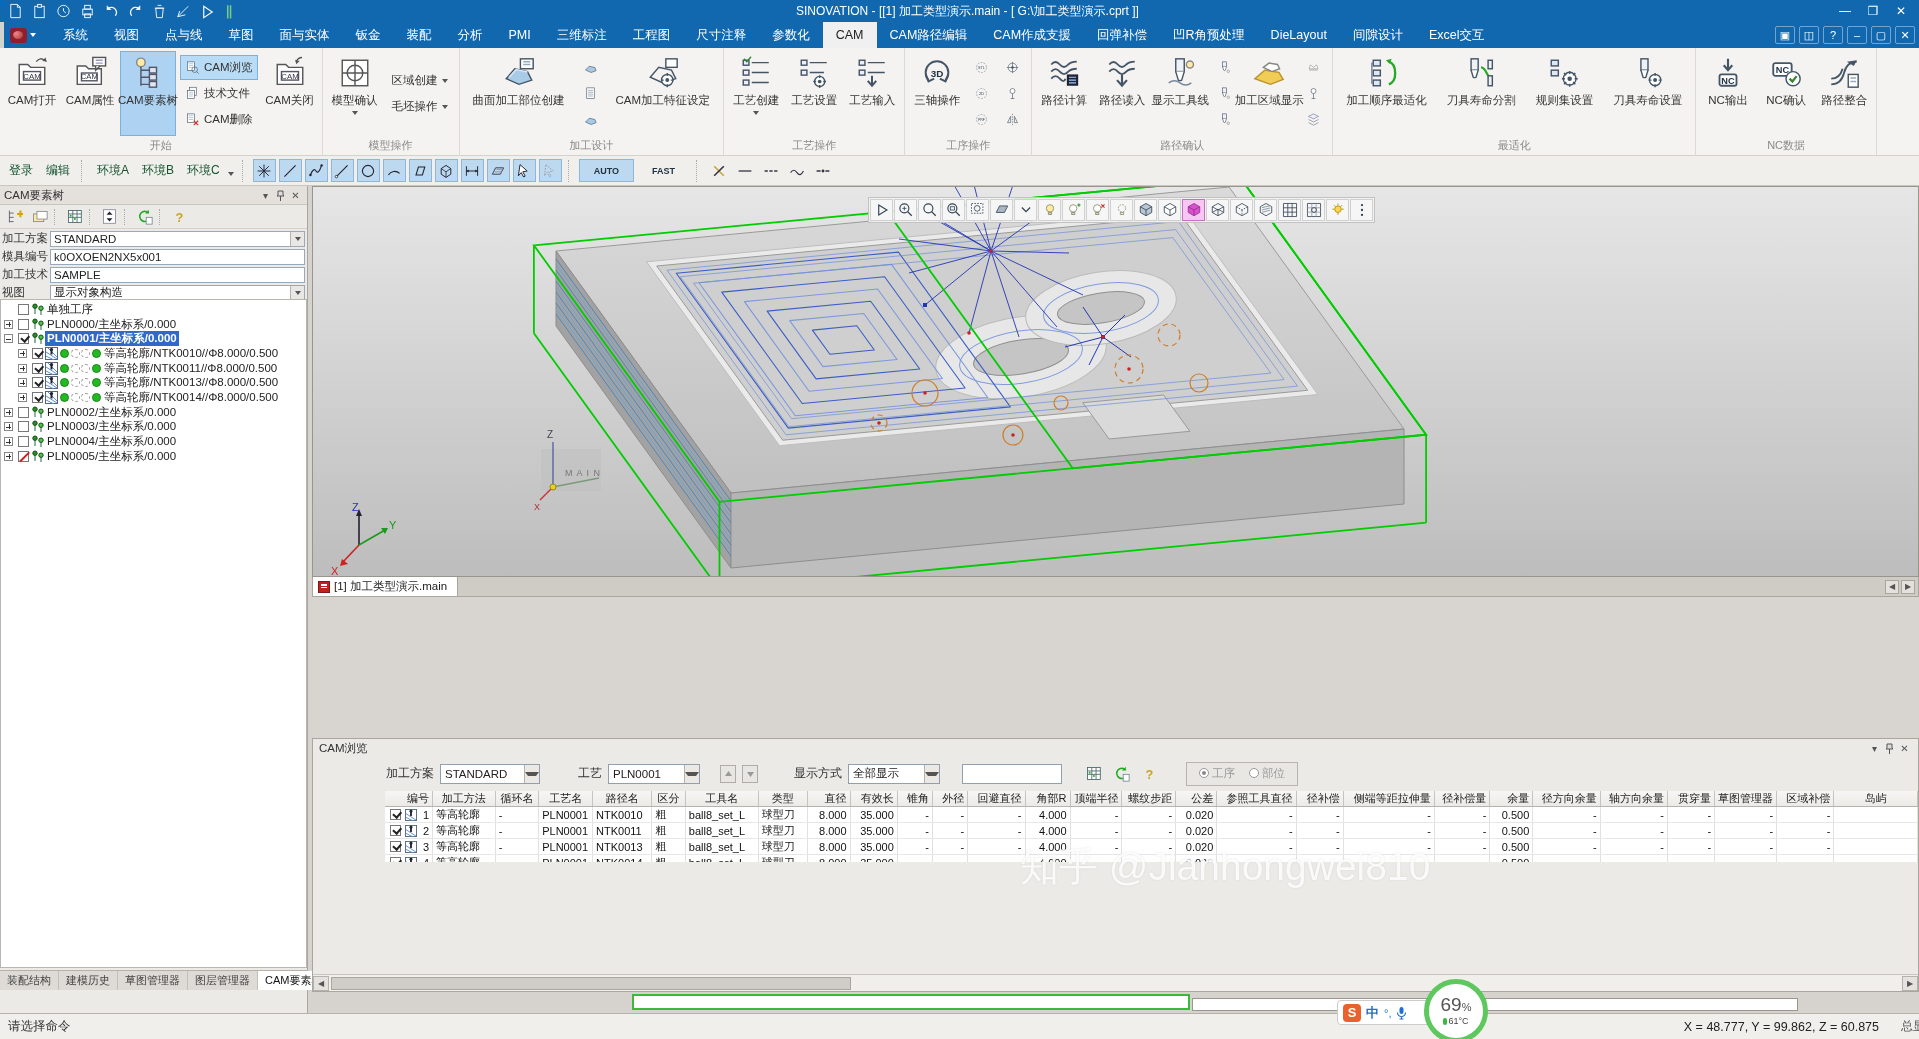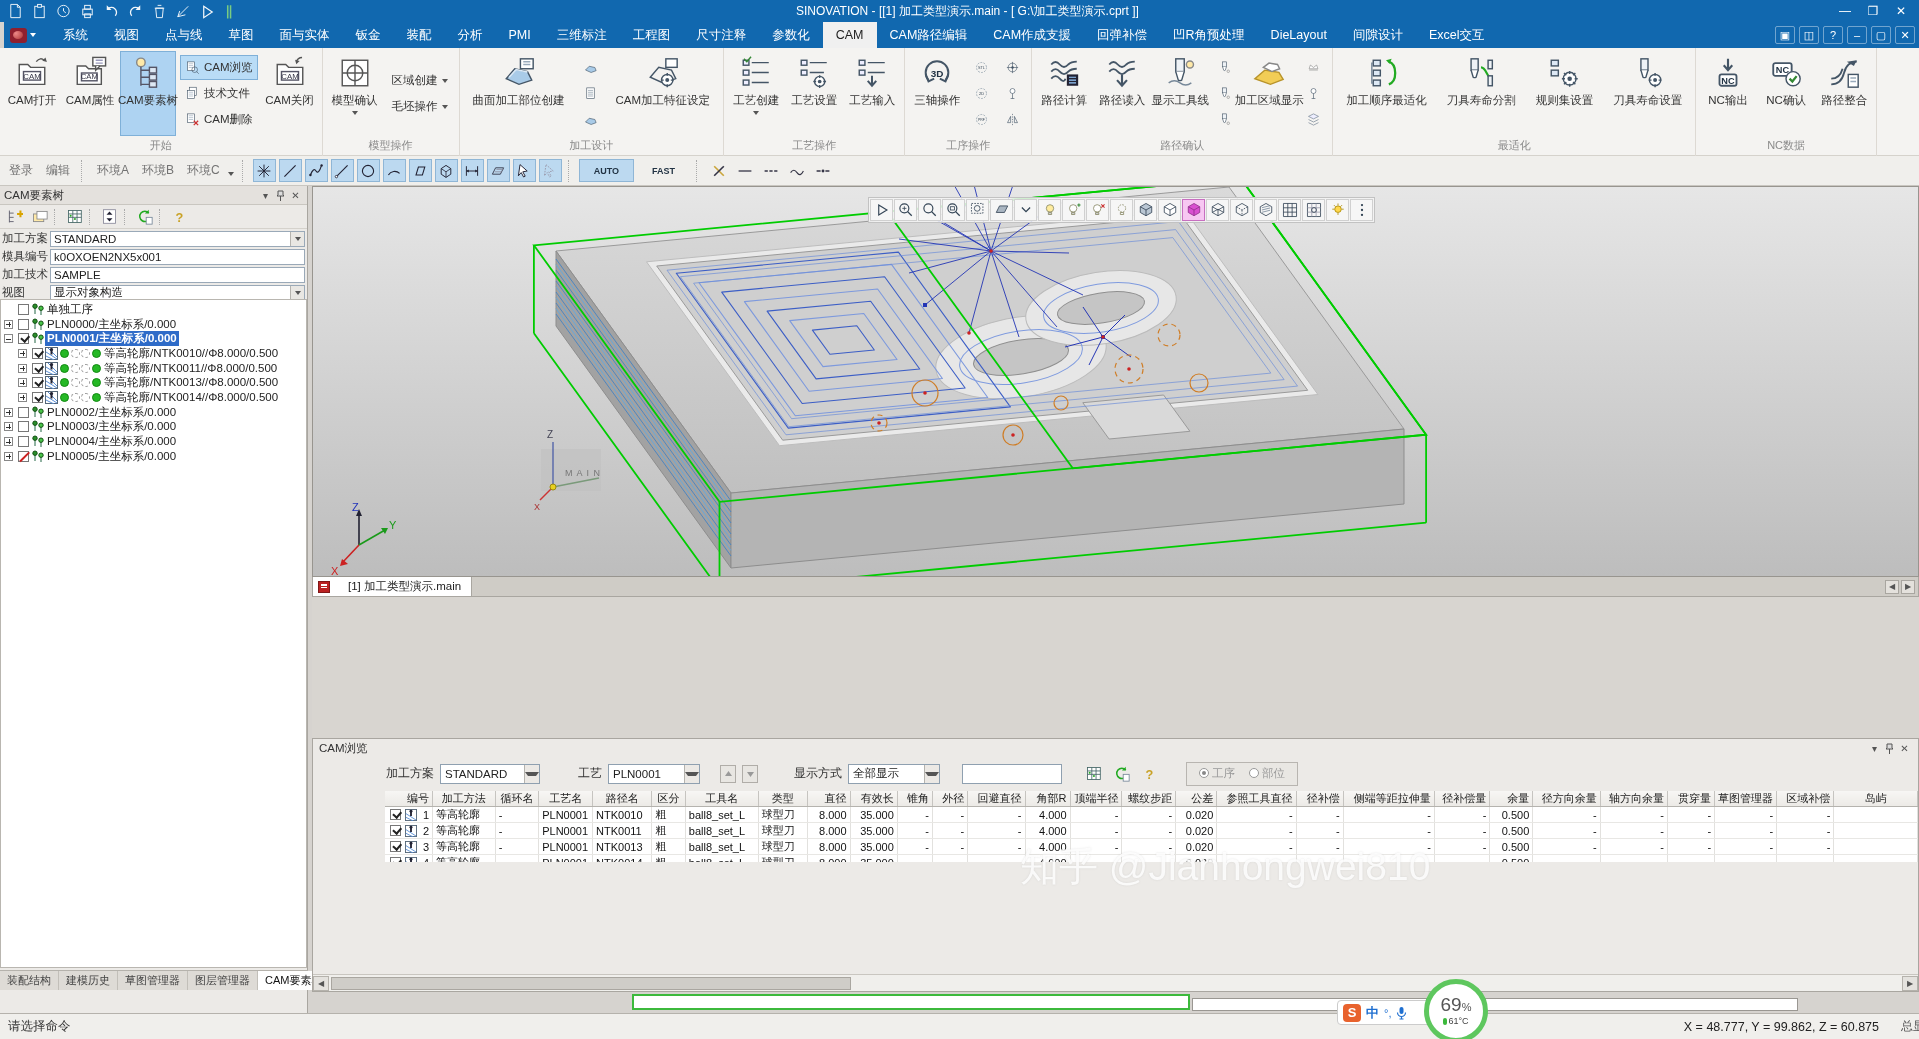--- a/index.html
+++ b/index.html
@@ -25,21 +25,21 @@
 .glabel{height:20px;text-align:center;color:#8a8a8a;font-size:11px;line-height:18px;white-space:nowrap;padding:0 16px}
 .rbig{width:56px;display:flex;flex-direction:column;align-items:center;justify-content:flex-start;padding-top:4px;gap:3px;border:1px solid transparent}
 .rbig span{font-size:11.5px;color:#333;white-space:nowrap}
 .rbig.wide{width:auto;padding:4px 8px 0 8px}
 .rbig.hl{background:#aed3f2;border-color:#7fb0d8}
 .rcol{display:flex;flex-direction:column;justify-content:center;gap:1px;padding:0 2px}
 .rsmall{display:flex;align-items:center;gap:4px;height:25px;padding:0 4px;font-size:11.5px;color:#333;white-space:nowrap;border:1px solid transparent}
 .rsmall.hl{background:#b9dcf6;border-color:#7fb0d8}
 .arrow-dn{width:0;height:0;border-left:3.5px solid transparent;border-right:3.5px solid transparent;border-top:4px solid #555;display:inline-block}
 .toolbar2{position:absolute;left:0;top:156px;width:1919px;height:30px;background:#f0efec;border-bottom:1px solid #c9c6c0;display:flex;align-items:center;gap:3px;padding-left:4px}
-.t2txt{font-size:12px;color:#737373;padding:3px 5px;white-space:nowrap}
+.t2txt{font-size:12px;color:#14532d;padding:3px 5px;white-space:nowrap}
 .t2i{width:23px;height:23px;background:#bcd9f0;border:1px solid #8fb6d6;display:flex;align-items:center;justify-content:center}
 .t2i.plain{background:#f0efec;border-color:transparent}
 .t2i.word{width:auto;padding:0 14px;font-size:9px;font-weight:bold;color:#234}
 .t2sep{width:5px;height:22px;border-left:1px dotted #aaa;margin:0 3px}
 .leftpanel{position:absolute;left:0;top:186px;width:308px;height:827px;background:#eceae7;border-right:1px solid #a9a6a0}
 .lp-head{height:19px;display:flex;align-items:center;padding:0 4px;font-size:11.5px;color:#333;background:#e4e1dd;border-bottom:1px solid #c9c6c0}
 .lp-head .sp{flex:1}
 .hicon{width:15px;height:13px;display:flex;align-items:center;justify-content:center;color:#555;font-size:10px}
 .lp-tools{height:24px;display:flex;align-items:center;gap:5px;padding:0 4px;border-bottom:1px solid #d5d2cc}
 .lp-tool{width:20px;height:19px;display:flex;align-items:center;justify-content:center}
@@ -62,21 +62,21 @@
 .circ.w{background:#fff;border:1px dashed #999}
 .lp-tabs{position:absolute;left:0;bottom:23px;height:20px;display:flex;width:308px;background:#dedbd6;border-top:1px solid #b5b2ac}
 .lp-tab{padding:0 7px;font-size:11px;color:#444;display:flex;align-items:center;border-right:1px solid #c2bfb9;white-space:nowrap}
 .lp-tab.active{background:#fff;color:#111}
 .workspace{position:absolute;left:308px;top:186px;width:1611px;height:827px}
 .viewport{position:absolute;left:4px;top:0;width:1607px;height:391px;background:linear-gradient(#e6e6e6,#bdbdbd);overflow:hidden;border:1px solid #98958f}
 .vp-toolbar{position:absolute;left:555px;top:10px;display:flex;gap:1px;background:rgba(244,244,244,.85);border:1px solid #c2c2c2;padding:1px}
 .vpi{width:23px;height:22px;background:#f6f6f6;border:1px solid #d0d0d0;display:flex;align-items:center;justify-content:center}
 .vpi.hl{background:#f7c7f2;border-color:#c76fc0}
 .doctabs{position:absolute;left:4px;top:391px;width:1607px;height:20px;background:#cfccc6;border:1px solid #a9a6a0;border-top:none;display:flex;align-items:center}
-.dtab{height:19px;background:#fff;border-right:1px solid #a9a6a0;display:flex;align-items:center;gap:18px;padding:0 10px 0 5px;font-size:11.5px;color:#222;white-space:nowrap}
+.dtab{height:19px;background:#fff;border-right:1px solid #a9a6a0;display:flex;align-items:center;gap:4px;padding:0 10px 0 5px;font-size:11.5px;color:#222;white-space:nowrap}
 .dtab .dicon{width:12px;height:12px;background:#b22;border:1px solid #801818;position:relative}
 .dtab .dicon::after{content:"";position:absolute;inset:2px;background:linear-gradient(#fff 30%,#b22 30%,#b22 45%,#fff 45%,#fff 75%,#b22 75%)}
 .dt-arrows{margin-left:auto;display:flex;gap:2px;padding-right:3px}
 .dt-arrows div{width:14px;height:14px;background:#e4e1dc;border:1px solid #a9a6a0;display:flex;align-items:center;justify-content:center;font-size:8px;color:#555}
 .mdigap{position:absolute;left:4px;top:411px;width:1607px;height:141px;background:#d8d5d0}
 .bpanel{position:absolute;left:4px;top:552px;width:1607px;height:254px;background:#eceae7;border:1px solid #a9a6a0}
 .bp-head{height:18px;display:flex;align-items:center;padding:0 6px;font-size:11.5px;color:#333}
 .bp-head .sp{flex:1}
 .bp-toolbar{height:33px;display:flex;align-items:center;padding-left:73px;gap:6px;font-size:12px;color:#333}
 .combo{height:20px;background:#fff;border:1px solid #8fa0b0;display:flex;align-items:center;font-size:11.5px;color:#222}

